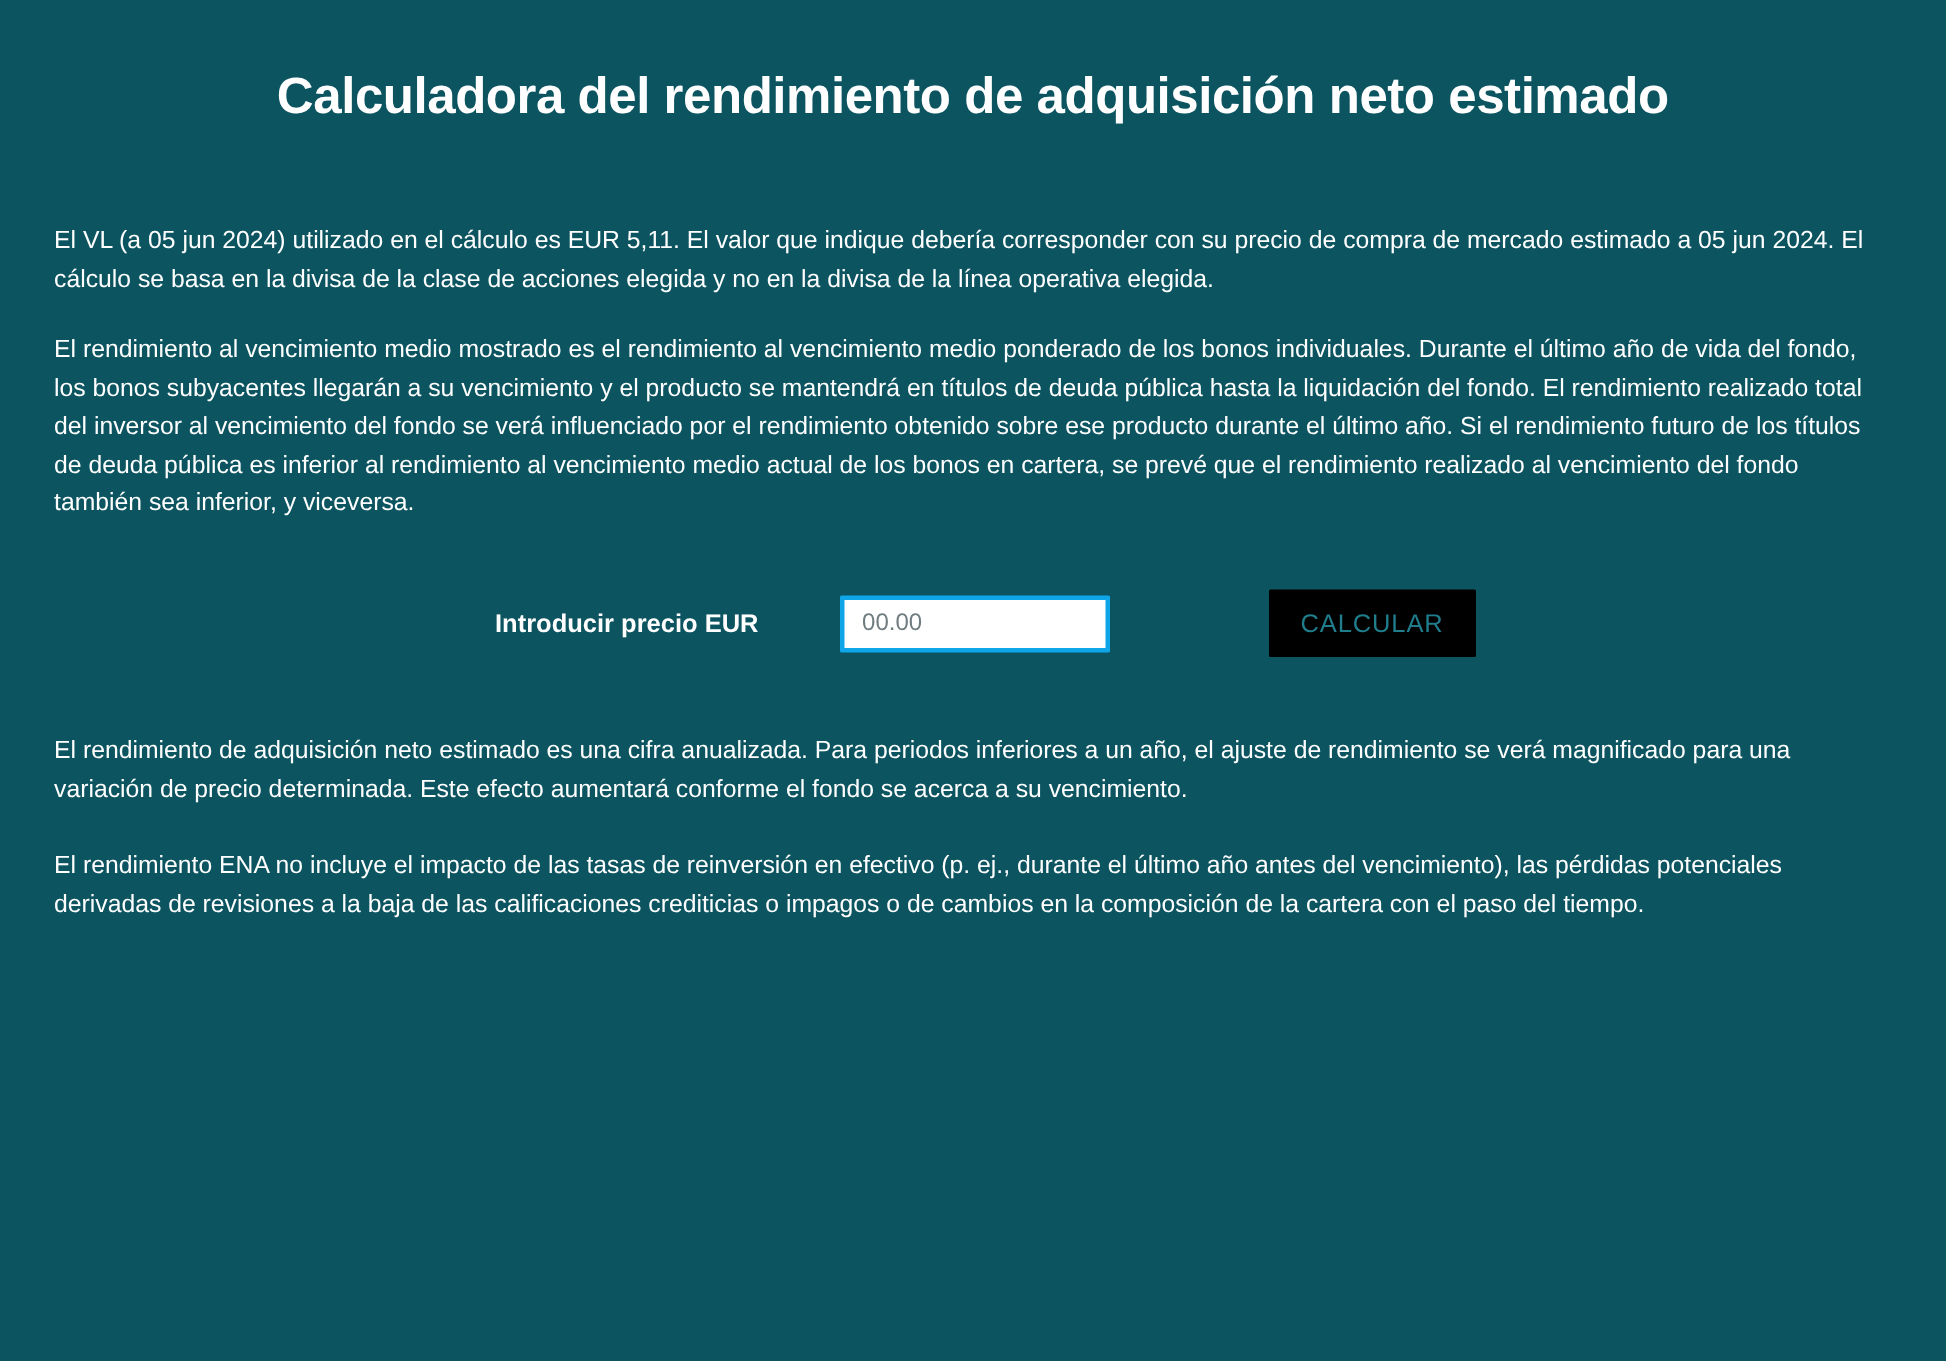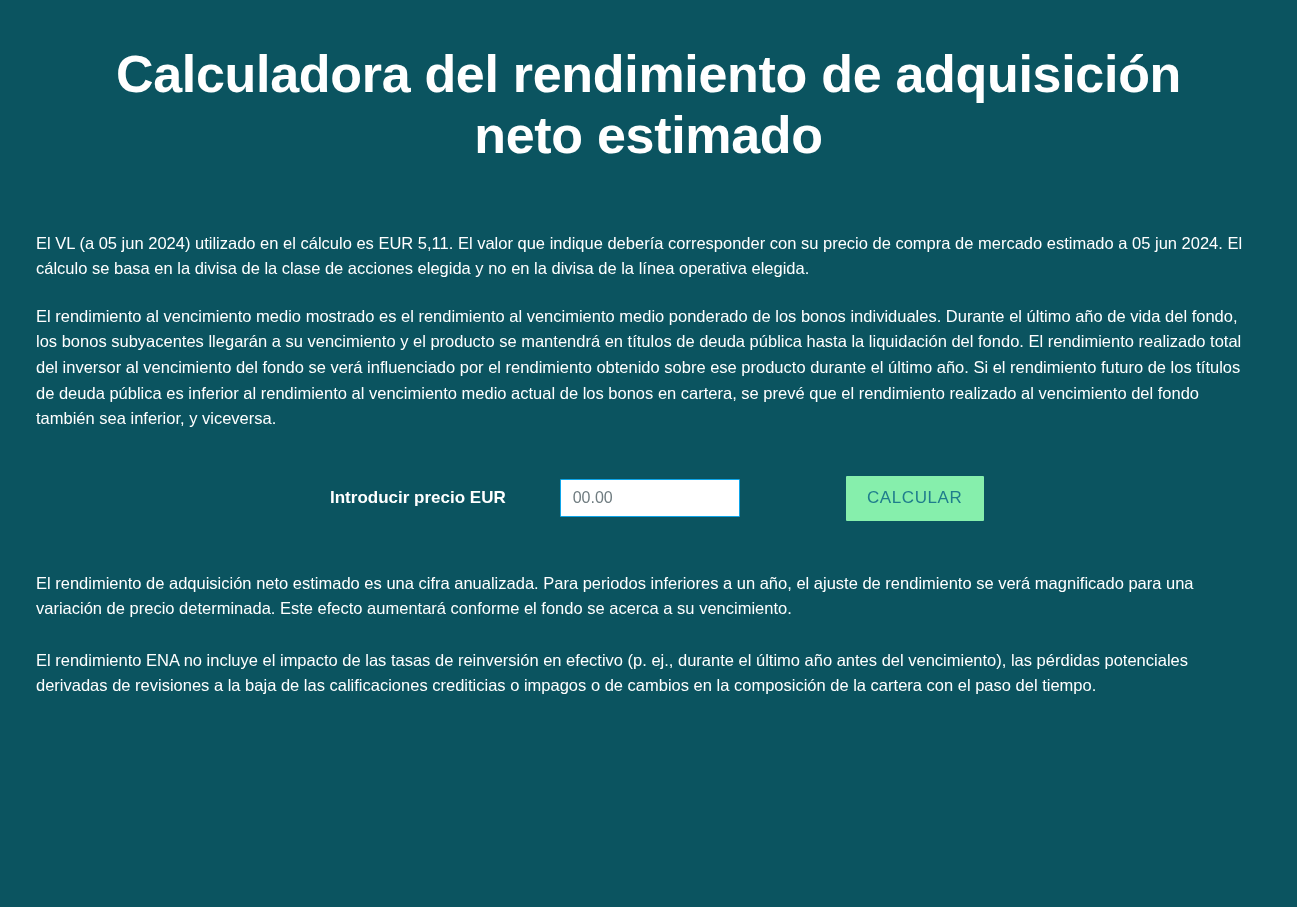--- a/index.html
+++ b/index.html
@@ -19,21 +19,21 @@
     height: 907px;
     background: #0b5460;
     box-sizing: border-box;
     padding: 0 36px;
   }
   .title {
     margin: 0;
     padding: 44px 70px 0 70px;
     text-align: center;
     color: #ffffff;
-    font-size: 52px;
+    font-size: 34px;
     line-height: 1.18;
     font-weight: bold;
     letter-spacing: -0.3px;
   }
   .intro {
     margin-top: 64px;
   }
   .para {
     color: #ffffff;
     font-size: 16.5px;
@@ -55,38 +55,38 @@
     color: #ffffff;
     font-size: 17px;
     font-weight: bold;
     margin-right: 22px;
     white-space: nowrap;
   }
   .price-input {
     width: 180px;
     height: 38px;
     box-sizing: border-box;
-    border: 1px solid #0ea5e9;
+    border: 3px solid #0ea5e9;
     background: #ffffff;
     color: #6f7c80;
     font-size: 16px;
     font-family: "Liberation Sans", sans-serif;
     padding: 0 12px;
     border-radius: 1px;
     outline: none;
   }
   .price-input::placeholder {
     color: #6f7c80;
     opacity: 1;
   }
   .calc-button {
     margin-left: 74px;
     width: 138px;
     height: 45px;
-    background: #86efac;
+    background: #000000;
     border: none;
     color: #1f7d8c;
     font-size: 17px;
     letter-spacing: 0.6px;
     font-family: "Liberation Sans", sans-serif;
     cursor: pointer;
     border-radius: 1px;
   }
   .footnotes {
     margin-top: 50px;

